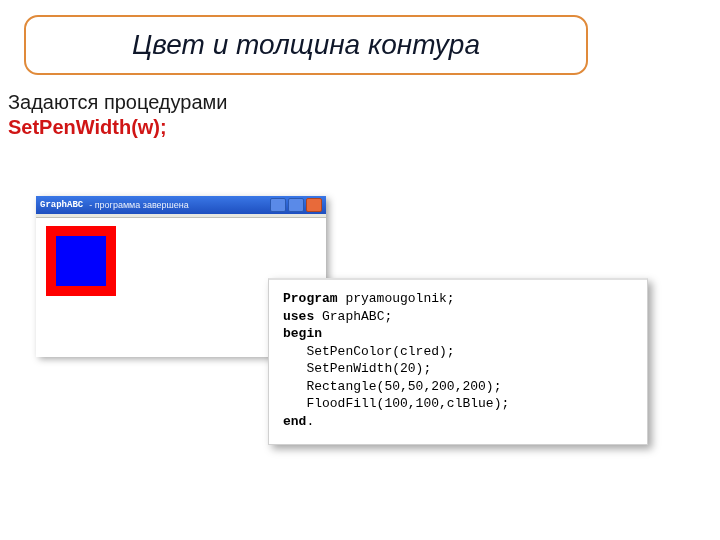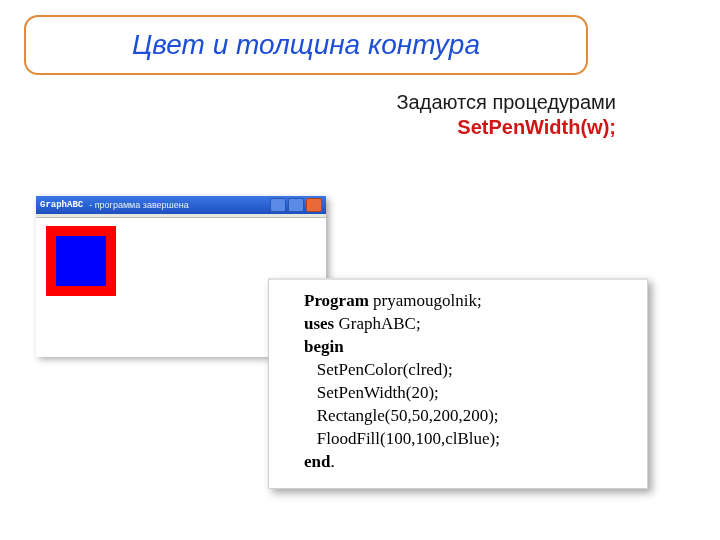--- a/index.html
+++ b/index.html
@@ -20,28 +20,28 @@
     height: 56px;
     border: 2px solid #e08a3a;
     border-radius: 14px;
     display: flex;
     align-items: center;
     justify-content: center;
   }
   .title-text {
     font-style: italic;
     font-size: 28px;
-    color: #1d4ed8;
+    color: #0f172a;
   }
   .subtitle {
     position: absolute;
     top: 90px;
-    left: 16px;
+    left: 8px;
     width: 600px;
-    text-align: right;
+    text-align: left;
     font-size: 20px;
     color: #1a1a1a;
     line-height: 1.25;
   }
   .subtitle .red {
     color: #d01515;
     font-weight: bold;
   }
   .win-shot {
     position: absolute;
@@ -111,26 +111,25 @@
     left: 268px;
     width: 380px;
     background: #ffffff;
     box-shadow: 4px 4px 8px rgba(0,0,0,0.35);
     border: 1px solid #d0d0d0;
     border-top: 2px solid #e0e0e0;
     padding: 10px 14px 14px 14px;
     box-sizing: border-box;
   }
   .code {
-    font-family: Liberation Serif, serif;
-    font-size: 17px;
+    font-family: Liberation Mono, monospace;
+    font-size: 13px;
     line-height: 1.35;
     white-space: pre;
     color: #000000;
-    margin-left: 21px;
   }
   .code .kw { font-weight: bold; }
 </style>
 </head>
 <body>
 
 <div class="title-box">
   <span class="title-text">Цвет и толщина контура</span>
 </div>
 

